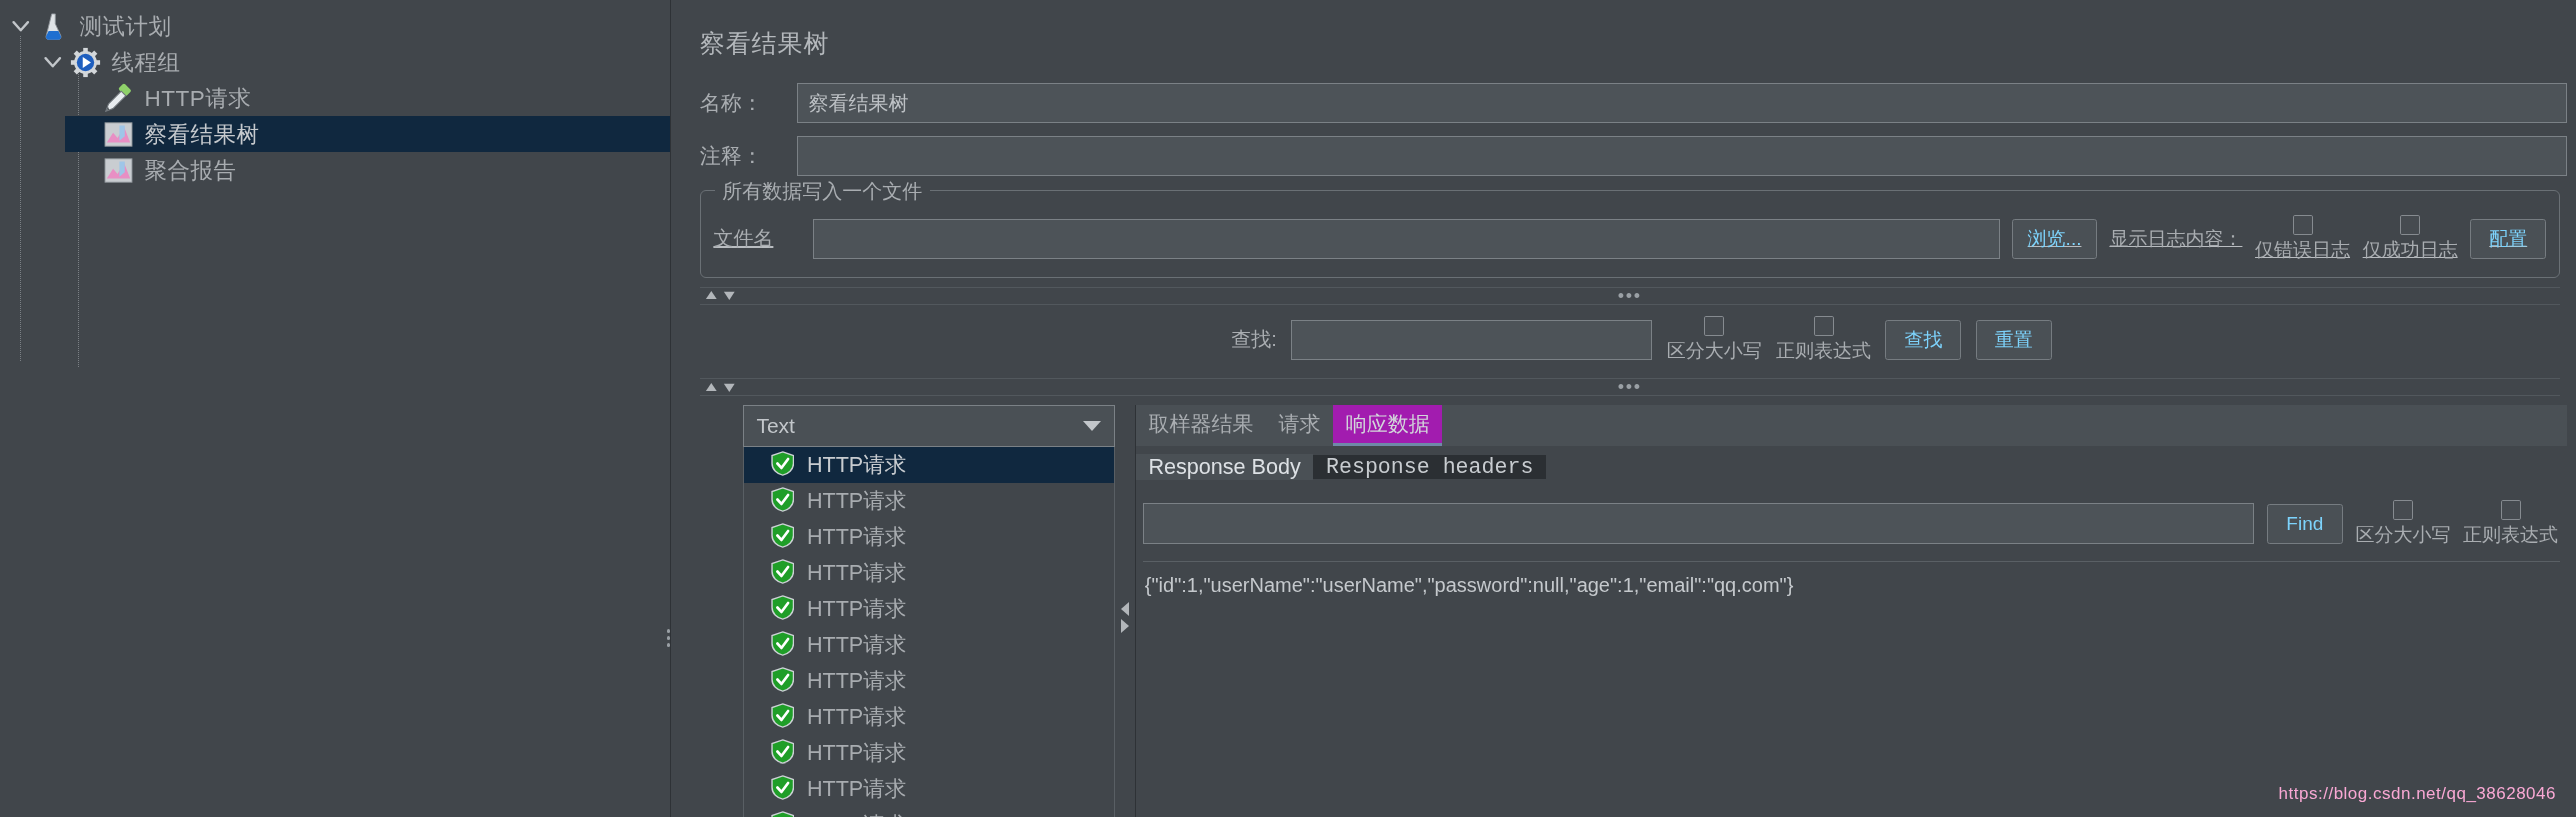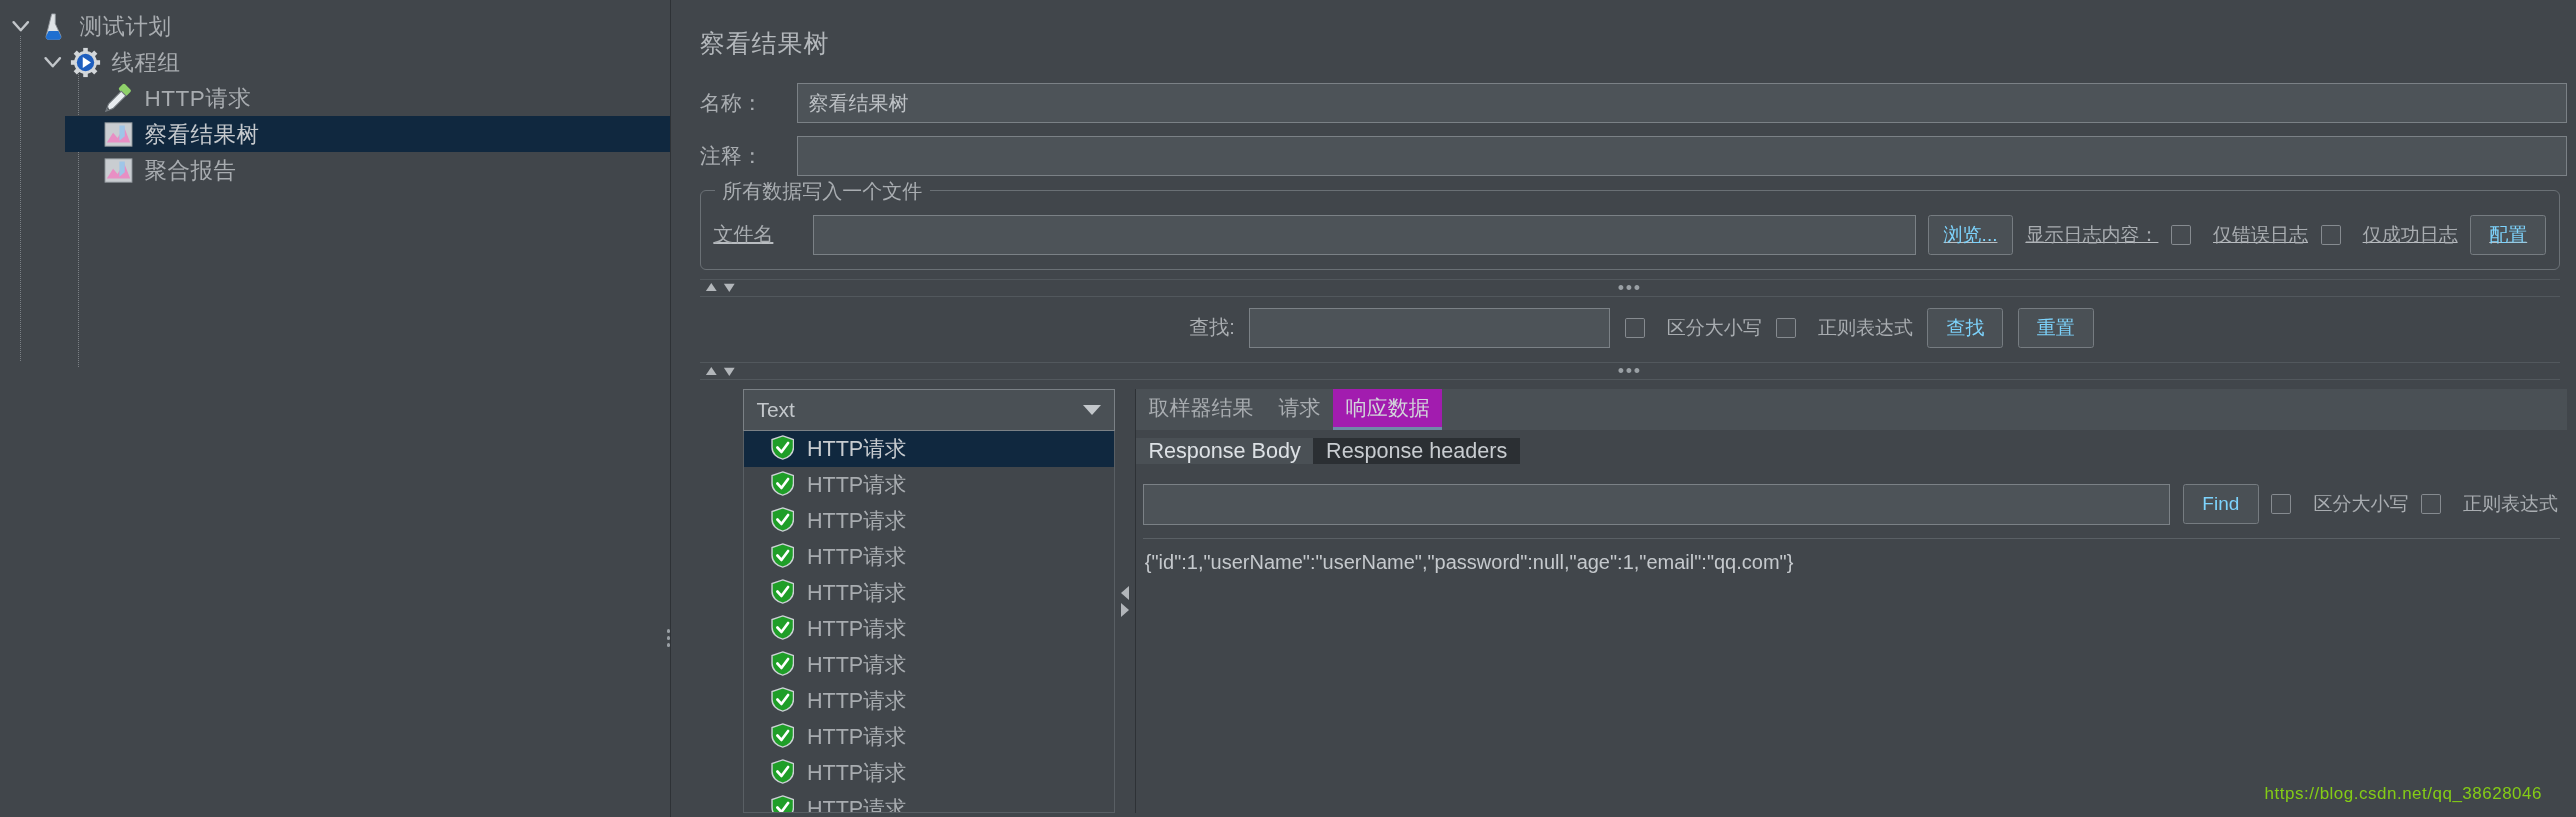--- a/index.html
+++ b/index.html
@@ -127,21 +127,21 @@
     min-width: 76px;
     background: #4a5055;
     border: 0.9px solid #767c81;
     border-radius: 2.7px;
     color: #7dd3fc;
     font-size: 19px;
     padding: 0 14.4px;
     cursor: pointer;
     font-family: "Liberation Sans", sans-serif;
   }
-  .cb-wrap { display:flex; align-items:center; gap: 22px; }
+  .cb-wrap { display:flex; align-items:center; gap: 2px; flex-direction: column; }
   .cb {
     width: 20px; height: 20px;
     border: 0.9px solid #868b90;
     background: #464b50;
     border-radius: 1.8px;
     flex: 0 0 20px;
   }
   .cb-label { font-size: 19px; color: #a9adb1; white-space: nowrap; }
   .static-label { font-size: 19px; color: #a9adb1; white-space: nowrap; }
 
@@ -272,21 +272,21 @@
     align-items: center;
   }
   .subtab {
     display:flex; align-items:center;
     padding: 0 12.6px;
     font-size: 21.6px;
     color: #c8ccd0;
     cursor: pointer;
   }
   .subtab.active { background: #4a5055; color: #dde1e5; }
-  .subtab.inactive { background: #2b2f33; color:#c8ccd0; }
+  .subtab.inactive { background: #2b2f33; color:#c8ccd0;font-family:Liberation Mono, monospace; }
 
   .find-row {
     display:flex; align-items:center; gap: 12.6px;
     padding: 12.6px 9px 9px 7.2px;
   }
   .find-input {
     flex: 1 1 auto;
     height: 41px;
     background: #4d5358; border: 0.9px solid #7b8186;
     color:#bdc1c5; font-size: 19px; padding: 0 10.8px; outline:none;
@@ -296,24 +296,24 @@
     padding: 12.6px 9px 0 9px;
     font-size: 20px;
     color: #c5c9cd;
     font-family: "Liberation Sans", sans-serif;
     white-space: pre-wrap;
     word-break: break-all;
   }
 
   .watermark {
     position: absolute;
-    right: 34px;
+    right: 20px;
     bottom: 12.6px;
     font-size: 17px;
-    color: #84cc16;
+    color: #f9a8d4;
     letter-spacing: 0.5px;
   }
   .hsep {
     height: 0.9px; background: #5a6065; margin: 3.6px 7.2px 0 7.2px;
   }
   
   .drag-dots {
     position:absolute;
     left: 665px; top: 622px;
     width: 7.2px; height: 32px;

